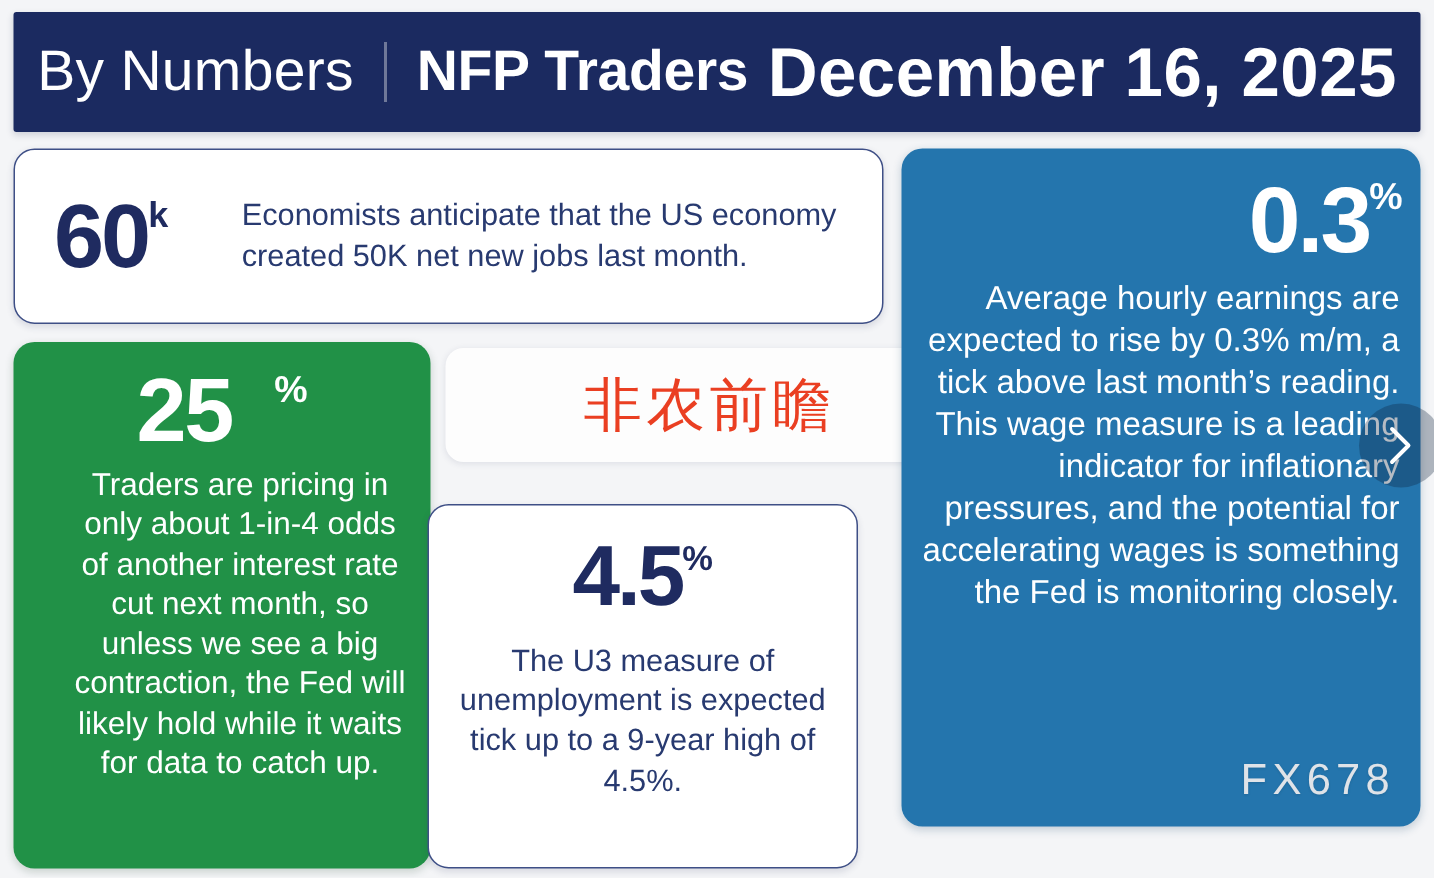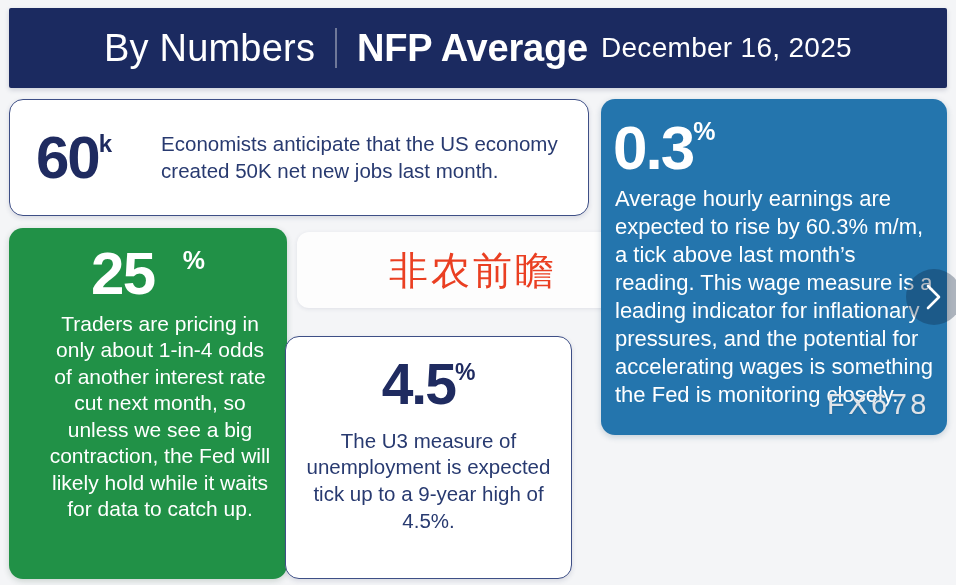--- a/index.html
+++ b/index.html
@@ -50,22 +50,22 @@
     flex: 0 0 auto;
   }
   .hdr-nfp {
     color: #ffffff;
     font-size: 38px;
     font-weight: 700;
     letter-spacing: -0.2px;
   }
   .hdr-date {
     color: #ffffff;
-    font-size: 28px;
-    font-weight: 400;
+    font-size: 46px;
+    font-weight: 700;
     margin-left: 13px;
     letter-spacing: 0.3px;
   }
 
   
   .card {
     position: absolute;
     border-radius: 14px;
   }
   .card-outline {
@@ -201,25 +201,25 @@
     line-height: 1.3;
     margin-top: 13px;
     padding: 0 4px;
   }
 
   
   #card-03 {
     left: 601px;
     top: 99px;
     width: 346px;
-    height: 336px;
+    height: 452px;
     background: #2475ad;
     box-shadow: 0 2px 6px rgba(25,70,105,0.22);
     padding: 14px 12px 10px;
-    text-align: left;
+    text-align: right;
     overflow: hidden;
   }
   #stat-03 {
     color: #ffffff;
     font-size: 62px;
     font-weight: 700;
     line-height: 1.12;
     letter-spacing: -2px;
     display: inline-flex;
     align-items: flex-start;
@@ -268,21 +268,21 @@
   }
   #next-arrow svg { display: block; }
 </style>
 </head>
 <body>
 
 <div id="header-bar">
   <div id="header-inner">
     <span class="hdr-by">By Numbers</span>
     <span class="hdr-divider"></span>
-    <span class="hdr-nfp">NFP Average</span>
+    <span class="hdr-nfp">NFP Traders</span>
     <span class="hdr-date">December 16, 2025</span>
   </div>
 </div>
 
 <div id="card-50k" class="card card-outline">
   <div id="stat-50k">
     <span>60</span>
     <span class="sup">k</span>
   </div>
   <div id="desc-50k">Economists anticipate that the US economy created 50K net new jobs last month.</div>
@@ -306,21 +306,21 @@
     <span class="sup">%</span>
   </div>
   <div id="desc-45">The U3 measure of unemployment is expected tick up to a 9-year high of 4.5%.</div>
 </div>
 
 <div id="card-03" class="card">
   <div id="stat-03">
     <span>0.3</span>
     <span class="sup">%</span>
   </div>
-  <div id="desc-03">Average hourly earnings are expected to rise by 60.3% m/m, a tick above last month’s reading. This wage measure is a leading indicator for inflationary pressures, and the potential for accelerating wages is something the Fed is monitoring closely.</div>
+  <div id="desc-03">Average hourly earnings are expected to rise by 0.3% m/m, a tick above last month’s reading. This wage measure is a leading indicator for inflationary pressures, and the potential for accelerating wages is something the Fed is monitoring closely.</div>
   <div id="watermark">FX678</div>
 </div>
 
 <div id="next-arrow">
   <span>
     <svg width="22" height="30" viewBox="0 0 22 30" fill="none">
       <path d="M5 4 L16 15 L5 26" stroke="#ffffff" stroke-width="2.6" stroke-linecap="round" stroke-linejoin="round"></path>
     </svg>
   </span>
 </div>

